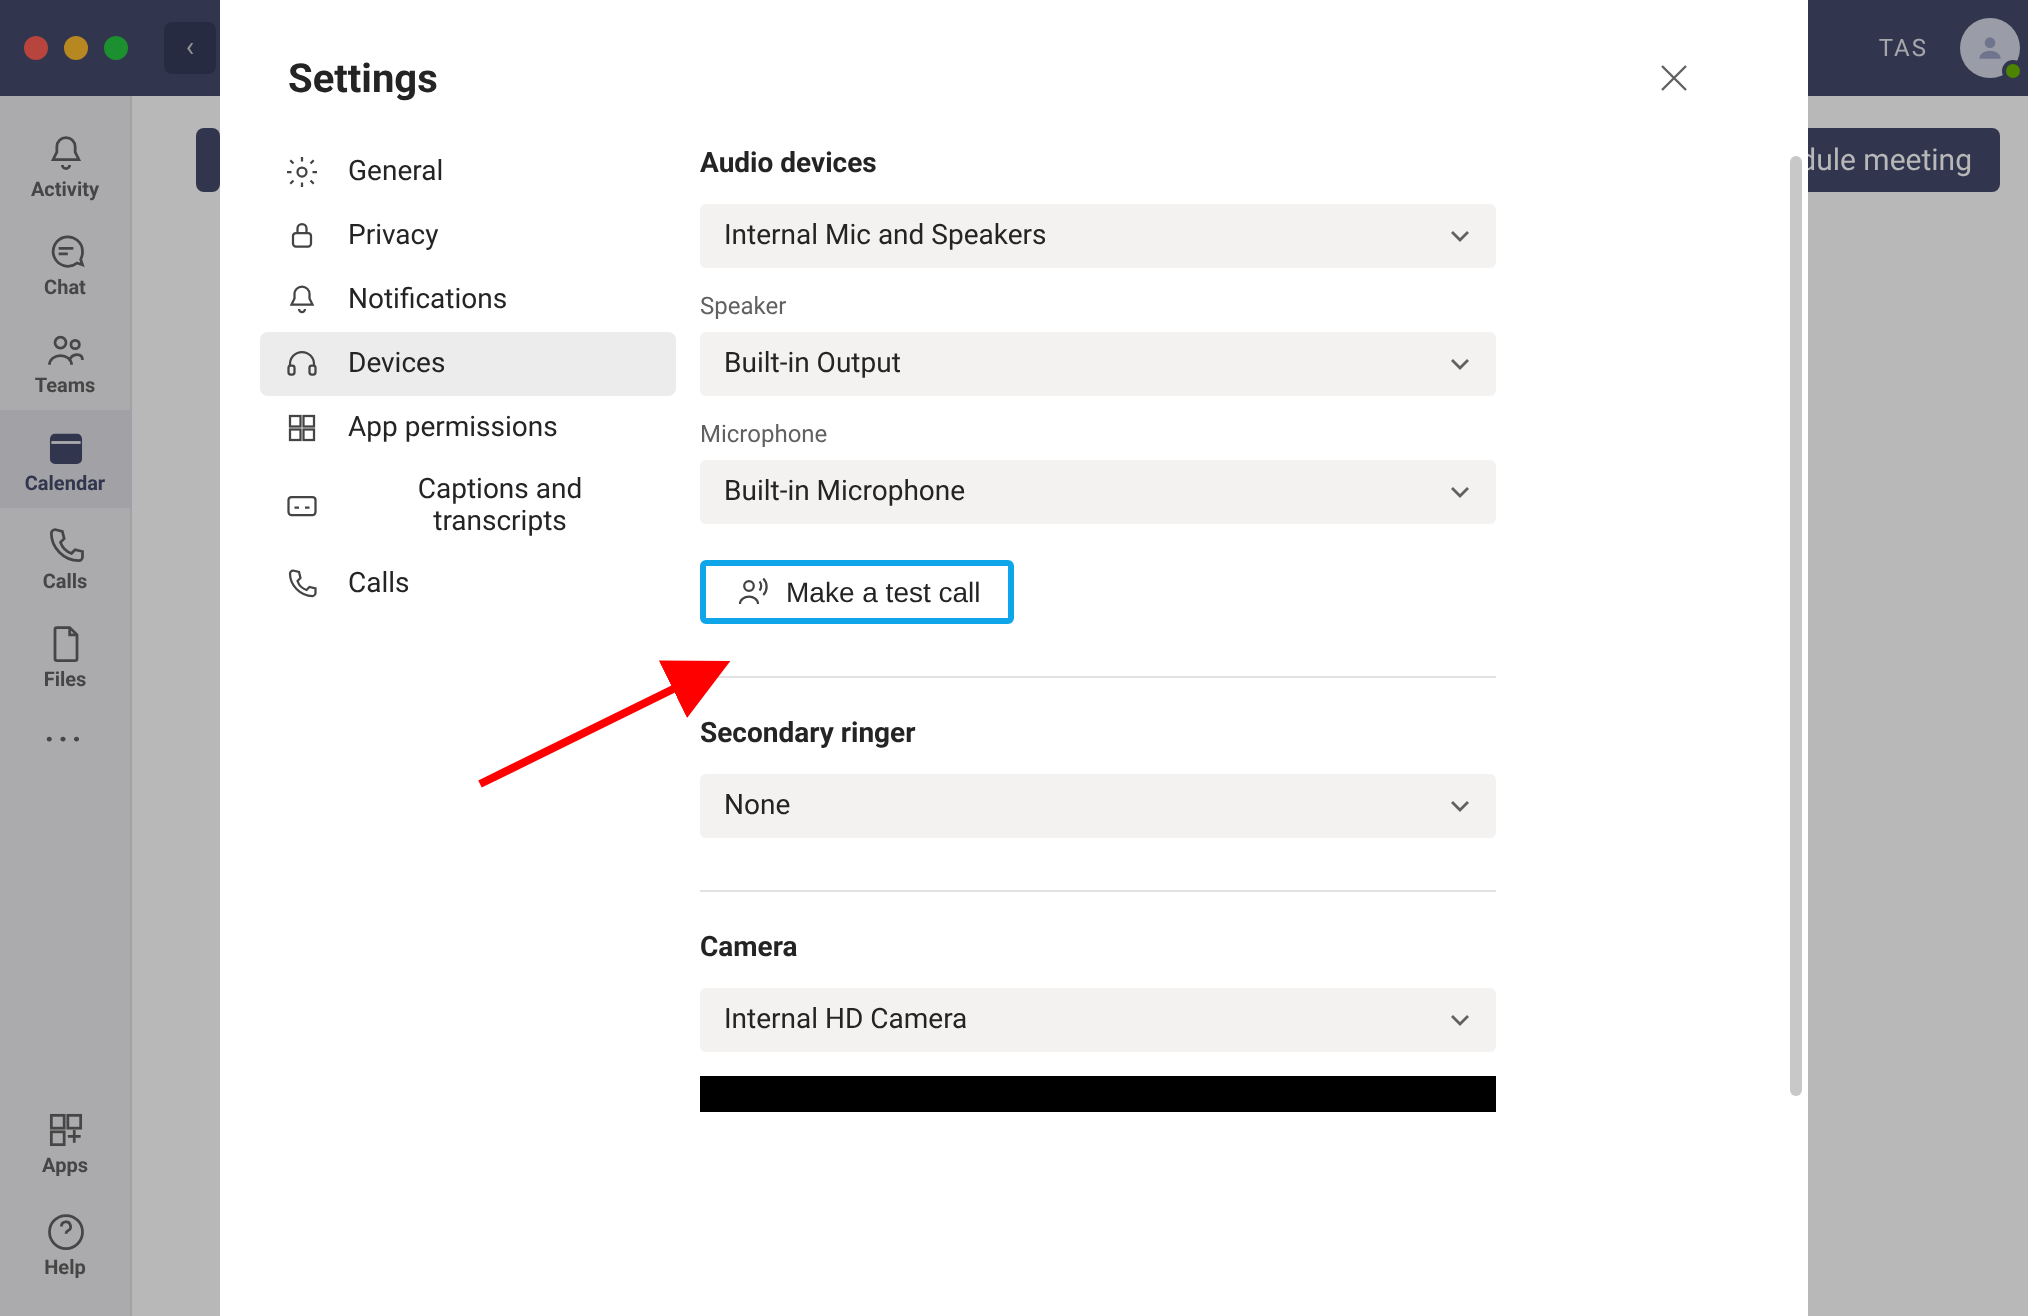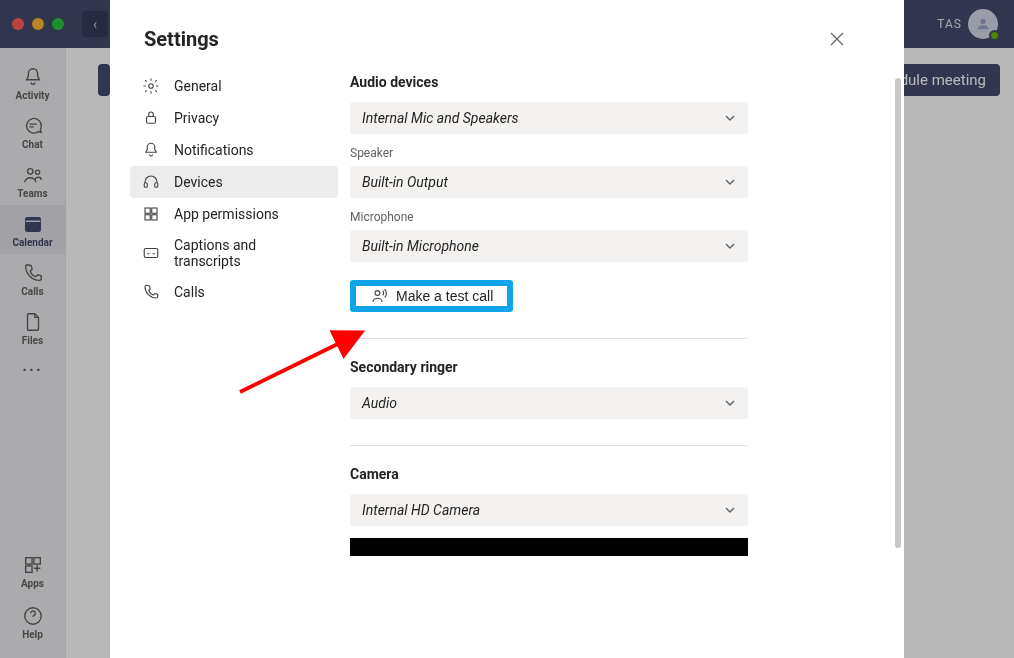--- a/index.html
+++ b/index.html
@@ -4,21 +4,21 @@
   <style>
     * { box-sizing: border-box; margin: 0; padding: 0; }
     html, body { width: 1014px; height: 658px; overflow: hidden; font-family: -apple-system, "Segoe UI", Roboto, sans-serif; font-size: 14px; background: #fff; }
     
     .app-bg { position:absolute; inset:0; background:#f4f4f6; }
     .topbar { position:absolute; top:0; left:0; right:0; height:48px; background:#444a6b; background: linear-gradient(#454b6c,#454b6c); display:flex; align-items:center; }
     .winbtns { display:flex; gap:8px; padding-left:12px; }
     .winbtn { width:12px; height:12px; border-radius:50%; }
     .red{background:#ff5f57;} .yel{background:#febc2e;} .grn{background:#28c840;}
     .backbtn { width:26px;height:26px;border-radius:4px;background:#363c5a;color:#ccc;display:flex;align-items:center;justify-content:center;margin-left:18px;font-size:14px;}
-    .topright { position:absolute; right:16px; top:0; height:48px; display:flex; align-items:center; gap:6px; }
+    .topright { position:absolute; right:4px; top:0; height:48px; display:flex; align-items:center; gap:16px; }
     .tas { color:#e6e6f0; font-size:12px; letter-spacing:1px;}
     .avatar { width:30px;height:30px;border-radius:50%;background:#d6dae8;position:relative;display:flex;align-items:center;justify-content:center;color:#7b83a8;}
     .avatar svg{width:16px;height:16px;}
     .presence{position:absolute;right:-2px;bottom:-2px;width:11px;height:11px;border-radius:50%;background:#6bb700;border:2px solid #444a6b;}
     .sidebar { position:absolute; top:48px; left:0; bottom:0; width:66px; background:#eeeef2; border-right:1px solid #e1e1e6; display:flex; flex-direction:column; align-items:center; padding-top:10px;}
     .sitem{width:66px;display:flex;flex-direction:column;align-items:center;padding:8px 0 6px;color:#616161;font-size:10px;cursor:pointer;gap:2px;font-weight:bold;}
     .sitem.active{background:#e1e1e6;color:#444a6b;}
     .sitem svg{width:22px;height:22px;stroke:#616161;fill:none;}
     .sitem.active svg{stroke:#444a6b;fill:#444a6b;}
     .sbottom{margin-top:auto;margin-bottom:12px;display:flex;flex-direction:column;align-items:flex-start;gap:2px;}
@@ -28,29 +28,29 @@
     
     .dim{position:absolute;inset:0;background:rgba(0,0,0,0.28);}
     
     .modal{position:absolute;top:0;bottom:0;left:110px;right:110px;background:#fff;display:flex;flex-direction:column;}
     .mhead{display:flex;align-items:center;justify-content:space-between;padding:24px 52px 8px 34px;}
     .mtitle{font-size:20px;font-weight:700;color:#242424;}
     .xbtn{width:30px;height:30px;display:flex;align-items:center;justify-content:center;color:#616161;cursor:pointer;}
     .xbtn svg{width:14px;height:14px;}
     .mbody{flex:1;display:flex;overflow:hidden;padding-left:16px;}
     .catlist{width:216px;padding-top:8px;}
-    .cat{display:flex;align-items:center;gap:14px;padding:7px 12px;border-radius:4px;color:#242424;cursor:pointer;font-size:14px;margin:0 4px;}
+    .cat{display:flex;align-items:center;gap:14px;padding:7px 12px;border-radius:4px;color:#242424;cursor:pointer;font-size:14px;margin:0 4px;text-align:center;}
     .cat.active{background:#ececec;}
     .cat svg{width:18px;height:18px;stroke:#444;fill:none;flex:none;}
     .panel{flex:1;overflow-y:auto;padding:12px 40px 0 8px;}
     .sectitle{font-weight:700;color:#242424;margin-bottom:12px;font-size:14px;}
     .seclabel{font-size:12px;color:#616161;margin:8px 0 6px;}
-    .select{background:#f3f2f1;border:none;border-radius:3px;height:32px;display:flex;align-items:center;justify-content:space-between;padding:0 12px;color:#252423;cursor:pointer;margin-bottom:12px;max-width:398px;font-style:italic;}
+    .select{background:#f3f2f1;border:none;border-radius:3px;height:32px;display:flex;align-items:center;justify-content:space-between;padding:0 12px;color:#252423;cursor:pointer;margin-bottom:12px;max-width:398px;}
     .select svg{width:12px;height:12px;stroke:#616161;fill:none;}
-    .btn{display:inline-flex;align-items:center;gap:8px;height:32px;border:6px solid #0ea5e9;border-radius:3px;padding:0 14px;background:#fff;color:#242424;font-size:14px;cursor:pointer;margin-top:6px;}
+    .btn{display:inline-flex;align-items:center;gap:8px;height:32px;border:3px solid #0ea5e9;border-radius:3px;padding:0 14px;background:#fff;color:#242424;font-size:14px;cursor:pointer;margin-top:6px;}
     .btn svg{width:18px;height:18px;stroke:#444;fill:none;}
     .hr{border:none;border-top:1px solid #e1e1e1;margin:26px 0 20px;max-width:398px;}
     .scrollbar{position:absolute;right:3px;top:48px;width:6px;height:560px;}
     .sbtrack{position:absolute;top:30px;width:6px;height:470px;background:#c8c8c8;border-radius:3px;}
     .redact{max-width:398px;height:18px;background:#000;margin-top:10px;}
     
     .arrow{position:absolute;pointer-events:none;top:320px;left:230px; width:150px;height:80px;}
   </style>
 </head>
 <body>
@@ -248,21 +248,21 @@
             <path d="M4 20c0-3 3-5 6-5s6 2 6 5" stroke-width="1.5"></path>
             <path d="M17 5c1.5 1.5 1.5 4.5 0 6M19.5 3c3 3 3 8 0 11" stroke-width="1.5"></path>
           </svg>
         <span>Make a test call</span>
       </button>
 
       <hr class="hr">
 
       <div class="sectitle">Secondary ringer</div>
       <div class="select">
-        <span>Audio</span>
+        <span>None</span>
         <svg viewBox="0 0 12 12">
             <path d="M2 4l4 4 4-4" stroke-width="1.4"></path>
           </svg>
       </div>
 
       <hr class="hr">
 
       <div class="sectitle">Camera</div>
       <div class="select">
         <span>Internal HD Camera</span>

